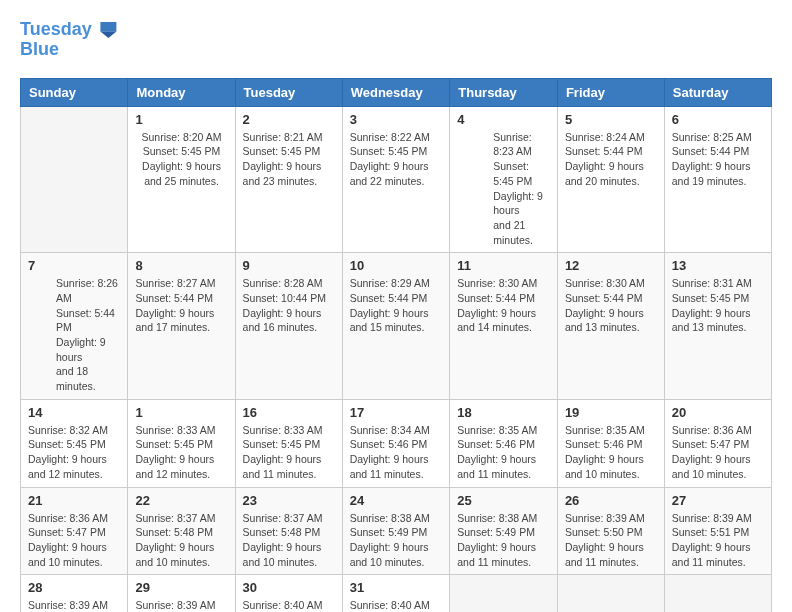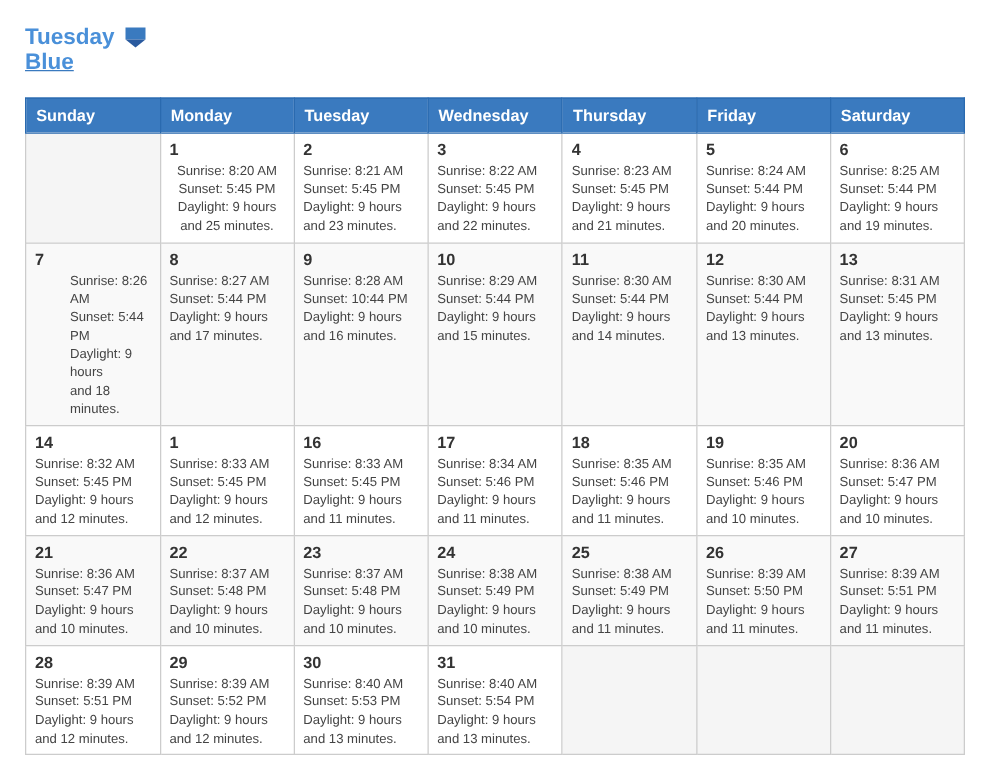--- a/index.html
+++ b/index.html
@@ -99,21 +99,21 @@
     <div>
       <div style="display:flex;align-items:center;">
         <span class="logo-text">
           <span>Tuesday</span>
         </span>
         <svg class="logo-icon" viewBox="0 0 30 24" xmlns="http://www.w3.org/2000/svg">
           <polygon points="8,2 28,2 28,14 8,14" fill="#3a7abf"></polygon>
           <polygon points="8,14 28,14 18,22" fill="#2a5a9f"></polygon>
         </svg>
       </div>
-      <div class="logo-text" style="color:#3a7abf;font-size:18px;font-weight:bold;text-decoration:underline;">
+      <div class="logo-text" style="color:#3a7abf;font-size:18px;font-weight:bold;">
         <span>Blue</span>
       </div>
     </div>
   </div>
 </div>
 
 <table class="calendar">
   <thead>
     <tr>
     <th>Sunday</th>
@@ -144,21 +144,21 @@
         </td>
         <td>
           <span class="day-number">3</span>
           <div class="day-info" style="white-space: pre-line;">Sunrise: 8:22 AM
 Sunset: 5:45 PM
 Daylight: 9 hours
 and 22 minutes.</div>
         </td>
         <td>
           <span class="day-number">4</span>
-          <div class="day-info" style="white-space: pre-line;">Sunrise: 8:23 AM
+          <div class="day-info" style="white-space: pre-line; margin-left: 36px;">Sunrise: 8:23 AM
 Sunset: 5:45 PM
 Daylight: 9 hours
 and 21 minutes.</div>
         </td>
         <td>
           <span class="day-number">5</span>
           <div class="day-info" style="white-space: pre-line;">Sunrise: 8:24 AM
 Sunset: 5:44 PM
 Daylight: 9 hours
 and 20 minutes.</div>

